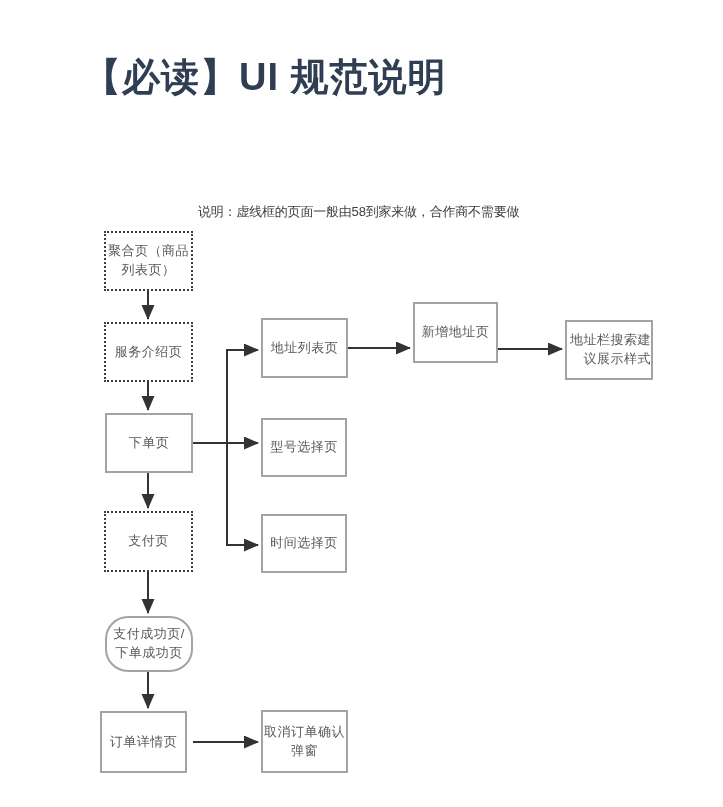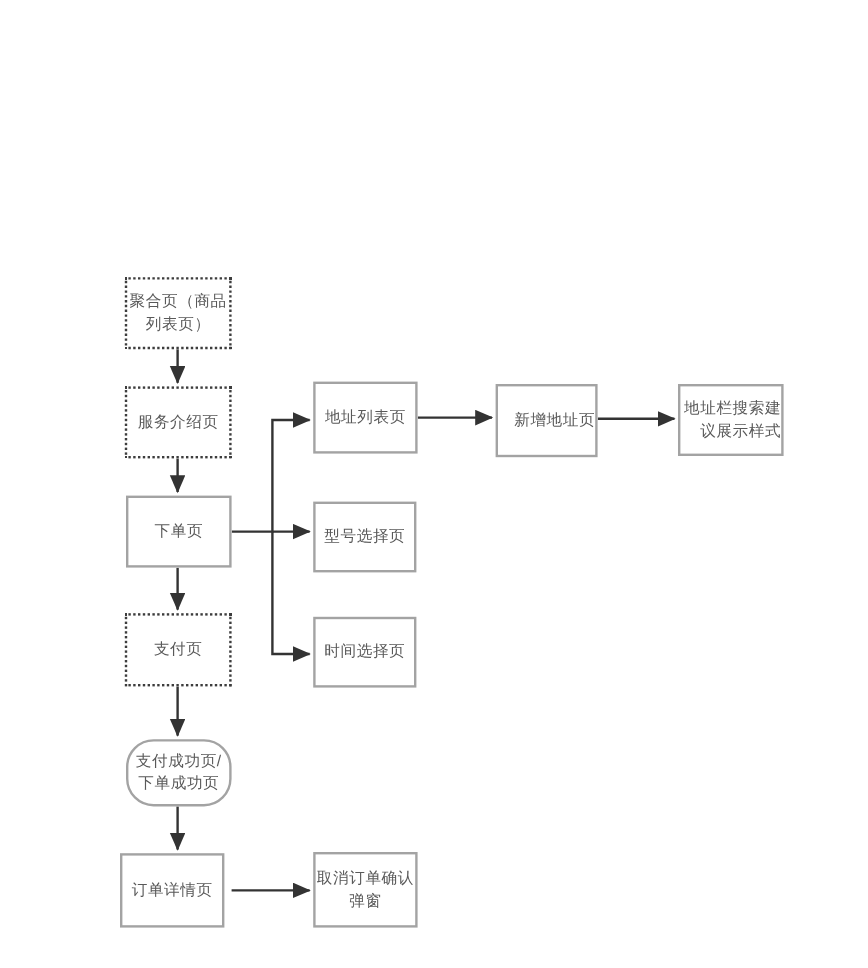--- a/index.html
+++ b/index.html
@@ -63,20 +63,22 @@
     background: #ffffff;
     letter-spacing: 0.5px;
   }
   .flow-node.solid { border: 2px solid #a3a3a3; }
   .flow-node.dotted { border: 2px dotted #3d3d3d; }
 </style>
 </head>
 <body>
 
 <div class="page">
+  <div class="title">【必读】UI 规范说明</div>
+  <div class="note">说明：虚线框的页面一般由58到家来做，合作商不需要做</div>
 
   <div class="flowchart">
     <svg class="connectors" width="723" height="807" viewBox="0 0 723 807" id="connector-svg">
       <defs>
         <marker id="arrowhead" markerUnits="userSpaceOnUse" markerWidth="16" markerHeight="14" refX="14" refY="6.5" orient="auto">
           <path d="M0,0 L15,6.5 L0,13 Z" fill="#333333"></path>
         </marker>
       </defs>
     <polyline points="148,291 148,319" fill="none" stroke="#333333" stroke-width="2" marker-end="url(#arrowhead)"></polyline>
         <polyline points="148,382 148,410" fill="none" stroke="#333333" stroke-width="2" marker-end="url(#arrowhead)"></polyline>
@@ -117,21 +119,21 @@
         <div class="flow-node solid" style="left: 261px; top: 418px; width: 86px; height: 59px; text-align: center;">
           <span>型号选择页</span>
         </div>
         <div class="flow-node solid" style="left: 261px; top: 514px; width: 86px; height: 59px;">
           <span>时间选择页</span>
         </div>
         <div class="flow-node solid" style="left: 261px; top: 710px; width: 87px; height: 63px;">
           <span>取消订单确认</span>
           <span>弹窗</span>
         </div>
-        <div class="flow-node solid" style="left: 413px; top: 320px; width: 85px; height: 61px; align-items: flex-end;">
+        <div class="flow-node solid" style="left: 413px; top: 302px; width: 85px; height: 61px;">
           <span>新增地址页</span>
         </div>
         <div class="flow-node solid" style="left: 565px; top: 320px; width: 88px; height: 60px; align-items: flex-end;">
           <span>地址栏搜索建</span>
           <span>议展示样式</span>
         </div>
       </div>
   </div>
 </div>
 

